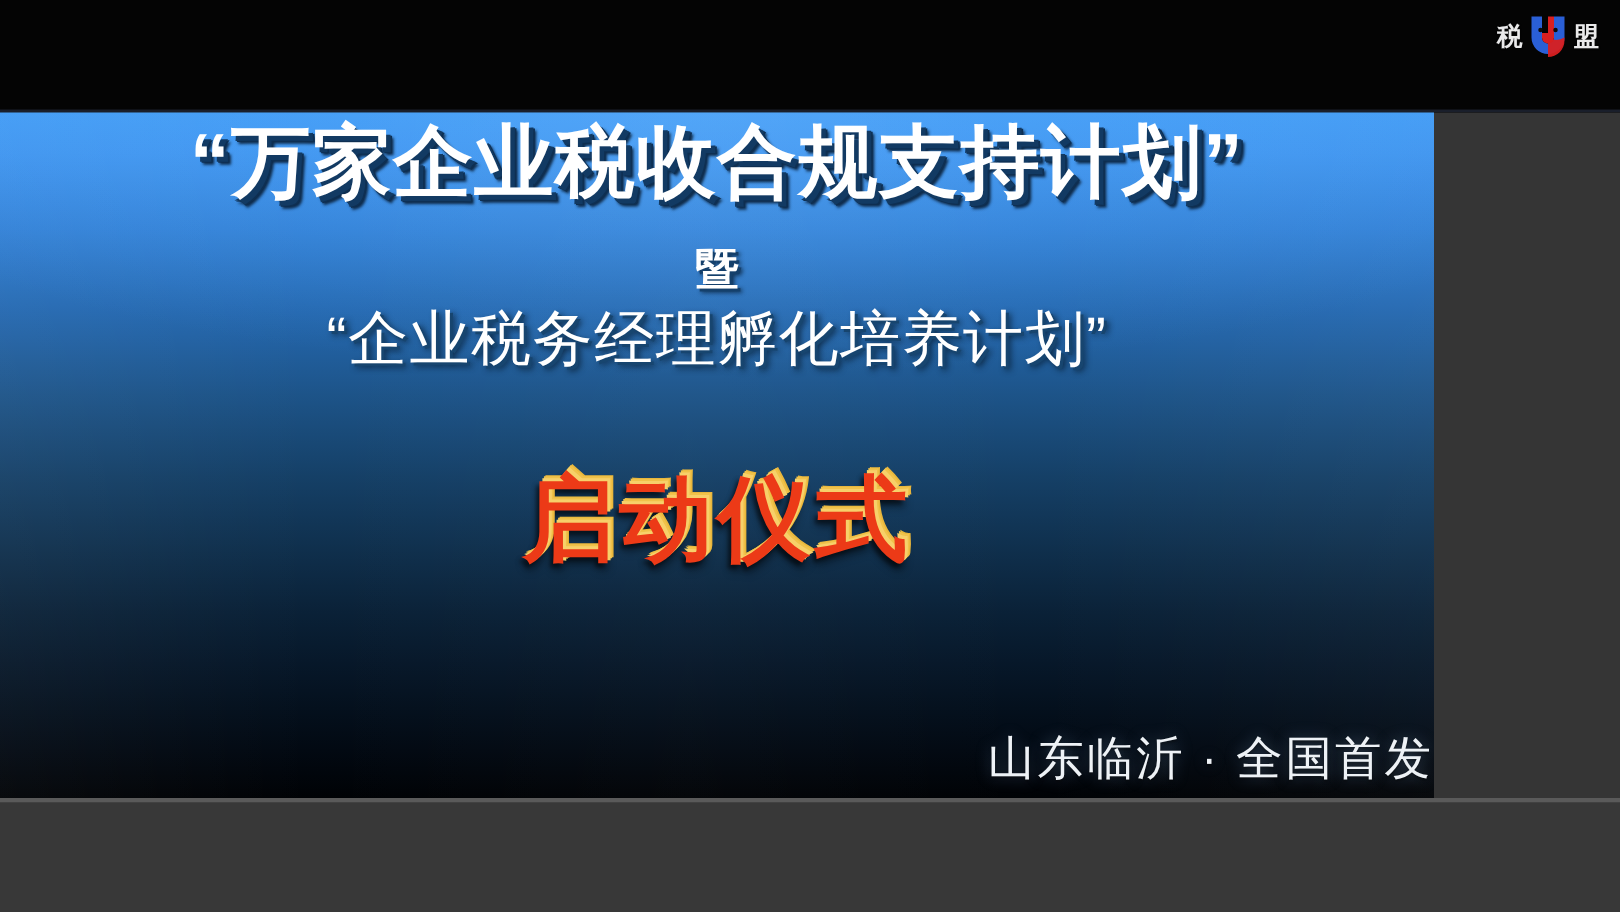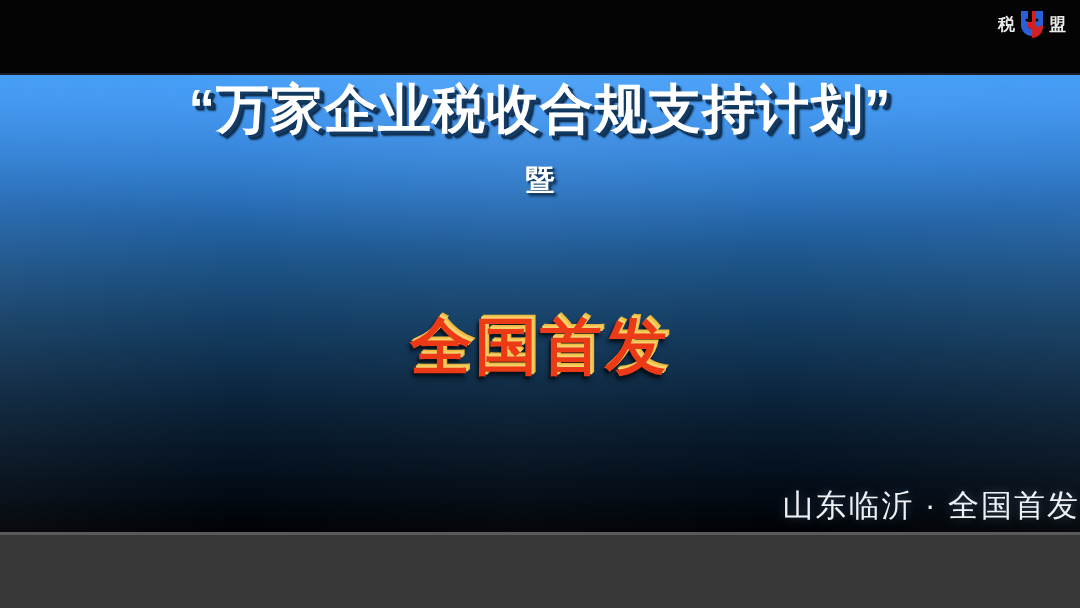--- a/index.html
+++ b/index.html
@@ -61,21 +61,21 @@
     width: 28px;
     height: 30px;
     display: inline-block;
   }
   .logo-mark svg { display: block; }
 
   
   .slide {
     position: absolute;
     left: 0; top: 75px;
-    width: 1080px;
+    width: 956px;
     height: 457px;
     background:
       radial-gradient(120% 70% at 50% 0%, rgba(120,190,255,0.30) 0%, rgba(120,190,255,0) 55%),
       linear-gradient(to bottom,
         #3d99f5 0%,
         #3a92ef 6%,
         #2f7fd6 17%,
         #2468b0 29%,
         #1d5489 41%,
         #154067 53%,
@@ -244,22 +244,23 @@
     <div class="topbar-hairline"></div>
   </div>
 
   <div class="slide">
     <div class="stack">
 
       <div class="headline">“万家企业税收合规支持计划”</div>
 
       <div class="connector">暨</div>
 
-
-      <div class="ceremony">全国首发</div>
+      <div class="subheadline">“企业税务经理孵化培养计划”</div>
+
+      <div class="ceremony">启动仪式</div>
 
 
       <div class="location">山东临沂 · 全国首发</div>
 
     </div>
   </div>
 
   <div class="bottombar">
     <div class="bottombar-top-edge"></div>
     <div class="bottombar-fill"></div>

